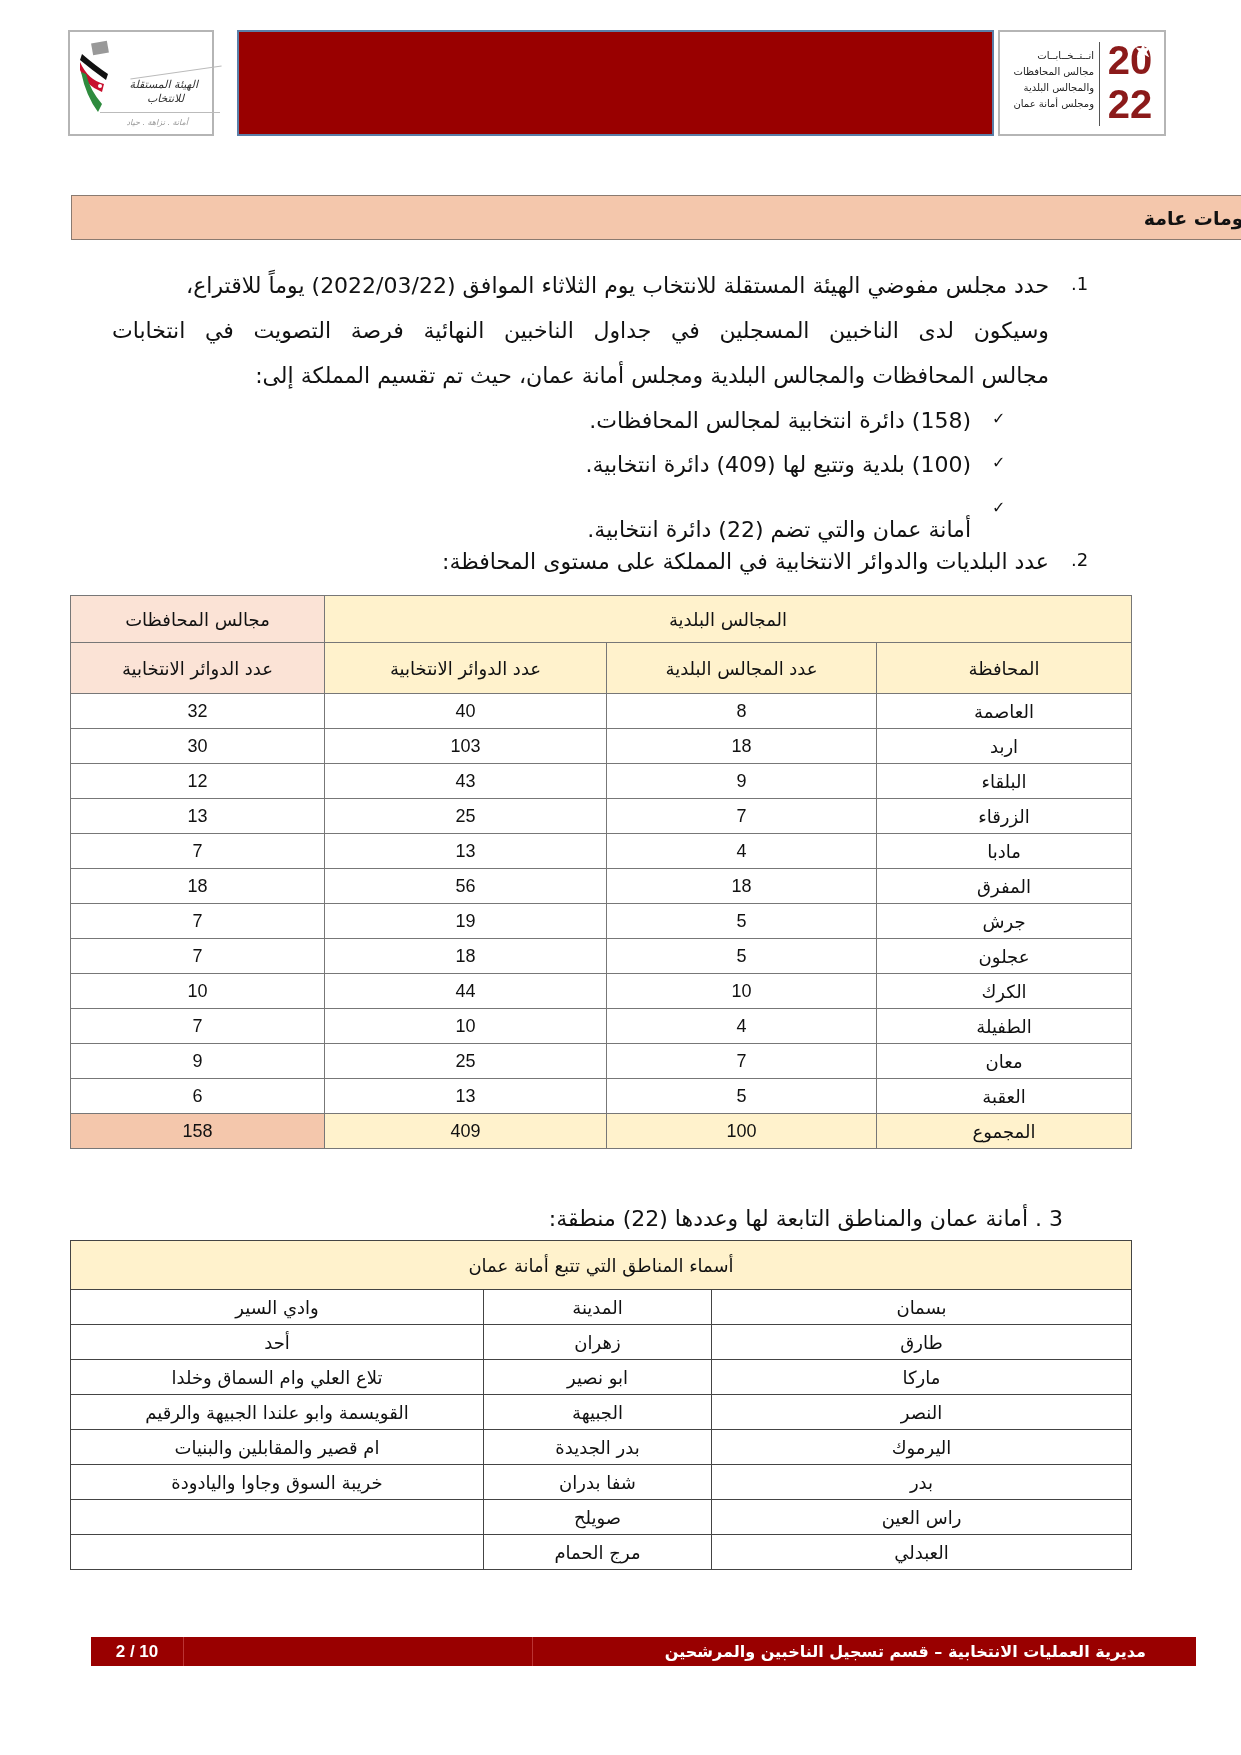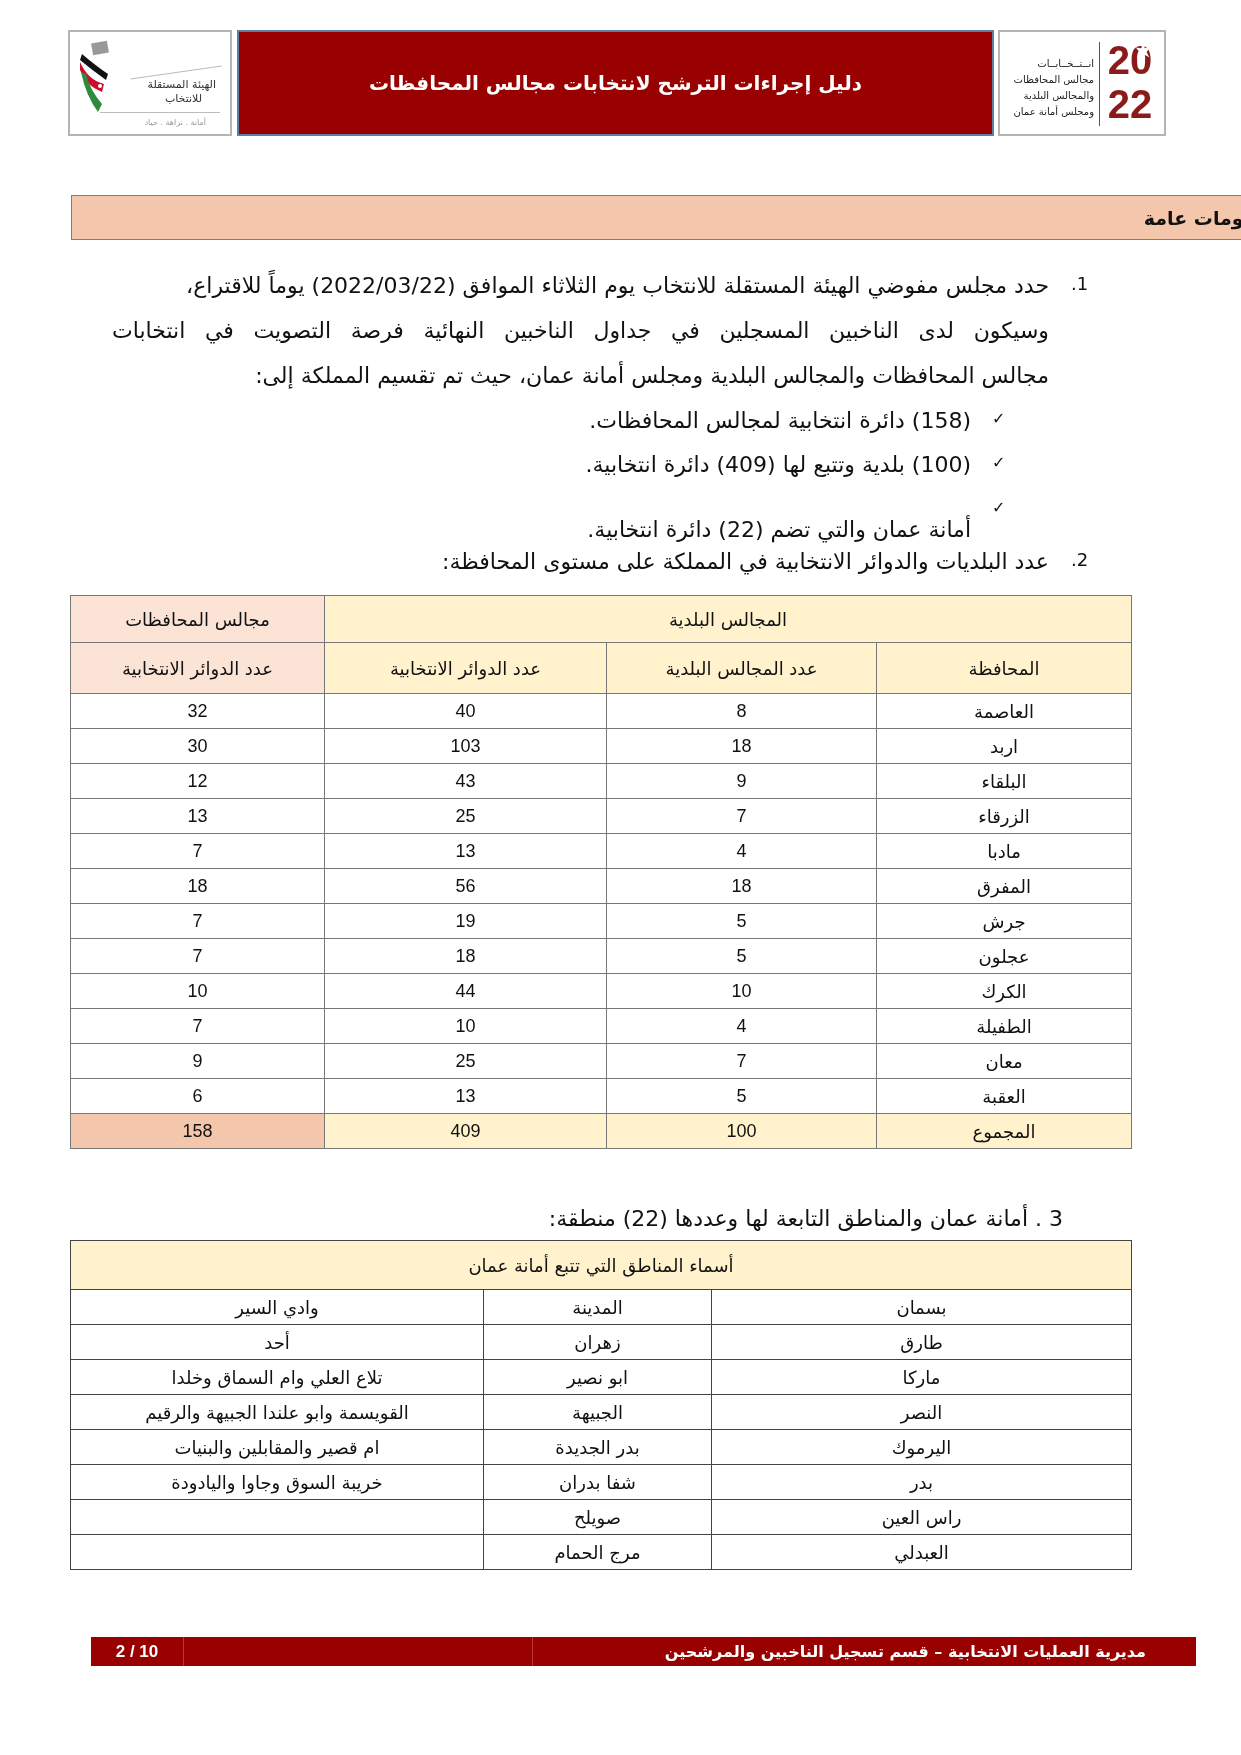--- a/index.html
+++ b/index.html
@@ -1,31 +1,31 @@
 <!DOCTYPE html>
 <html><head>
 <meta charset="utf-8">
 <style>
   html, body { margin:0; padding:0; background:#ffffff; }
   body { width:1241px; height:1755px; position:relative; font-family:"DejaVu Sans", sans-serif; color:#111; overflow:hidden; }
   .abs { position:absolute; }
   
-  .logo-left { left:68px; top:30px; width:164px; height:106px; border:2px solid #b5b5b5; box-sizing:border-box; background:#fff; }
+  .logo-left { left:68px; top:30px; width:146px; height:106px; border:2px solid #b5b5b5; box-sizing:border-box; background:#fff;font-style:italic; }
   .logo-left .flag { position:absolute; left:8px; top:8px; width:40px; height:76px; }
   .logo-left .org1 { position:absolute; right:14px; top:46px; font-size:11px; color:#333; direction:rtl; }
   .logo-left .org2 { position:absolute; right:28px; top:60px; font-size:11px; color:#333; direction:rtl; }
   .logo-left .motto { position:absolute; right:24px; top:86px; font-size:8px; color:#999; direction:rtl; }
   .logo-left .swoosh { position:absolute; left:60px; top:40px; width:92px; height:0; border-top:1px solid #bbb; transform:rotate(-8deg); }
   .logo-left .line { position:absolute; left:30px; top:80px; width:120px; border-top:1px solid #bbb; }
   .title-box { left:237px; top:30px; width:757px; height:106px; background:#990000; border:2px solid #5b7fa8; box-sizing:border-box; color:#fff; display:flex; flex-direction:column; justify-content:center; align-items:center; direction:rtl; }
   .title-box div { font-size:20px; font-weight:bold; line-height:34px; }
   .logo-right { left:998px; top:30px; width:168px; height:106px; border:2px solid #b5b5b5; box-sizing:border-box; background:#fff; }
   .logo-right .yr { position:absolute; right:8px; top:6px; width:52px; font-size:40px; font-weight:bold; color:#8b1a1a; line-height:44px; text-align:center; font-family:"Liberation Sans", sans-serif; }
   .logo-right .vline { position:absolute; right:64px; top:10px; height:84px; border-left:1px solid #555; }
-  .logo-right .txt { position:absolute; right:70px; top:24px; width:90px; direction:rtl; font-size:10px; line-height:16px; color:#222; text-align:right; }
+  .logo-right .txt { position:absolute; right:70px; top:16px; width:90px; direction:rtl; font-size:10px; line-height:16px; color:#222; text-align:right; }
   
   .section-bar { left:71px; top:195px; width:1216px; height:45px; background:#f4c7ac; border:1px solid #8a7a70; box-sizing:border-box; direction:rtl; display:flex; align-items:center; padding-right:12px; font-size:19px; font-weight:bold; }
   
   .para { direction:rtl; font-size:22px; position:absolute; right:190px; white-space:nowrap; }
   .num { position:absolute; font-size:18px; }
   .check { position:absolute; font-size:16px; }
   
   table { border-collapse:collapse; position:absolute; direction:rtl; font-size:18px; table-layout:fixed; }
   td { border:1.5px solid #777; text-align:center; padding:0; }
   .t1 { left:70px; top:595px; width:1061px; }
@@ -57,21 +57,20 @@
     <circle cx="22" cy="46" r="2" fill="#fff"></circle>
   </svg>
   <div class="swoosh"></div>
   <div class="org1">الهيئة المستقلة</div>
   <div class="org2">للانتخاب</div>
   <div class="line"></div>
   <div class="motto">أمانة . نزاهة . حياد</div>
 </div>
 
 <div class="abs title-box">
-  <div>دليل إجراءات الترشح لانتخابات مجالس المحافظات</div>
 </div>
 
 <div class="abs logo-right">
   <div class="yr">
     <div>20</div>
     <div>22</div>
   </div>
   <svg class="abs" style="right:12px; top:10px; width:18px; height:18px;" viewBox="0 0 20 20">
     <polygon points="10,1 12,7 18,6 14,11 17,17 11,14 10,19 8,14 3,17 6,11 2,6 8,7" fill="#fff"></polygon>
   </svg>

